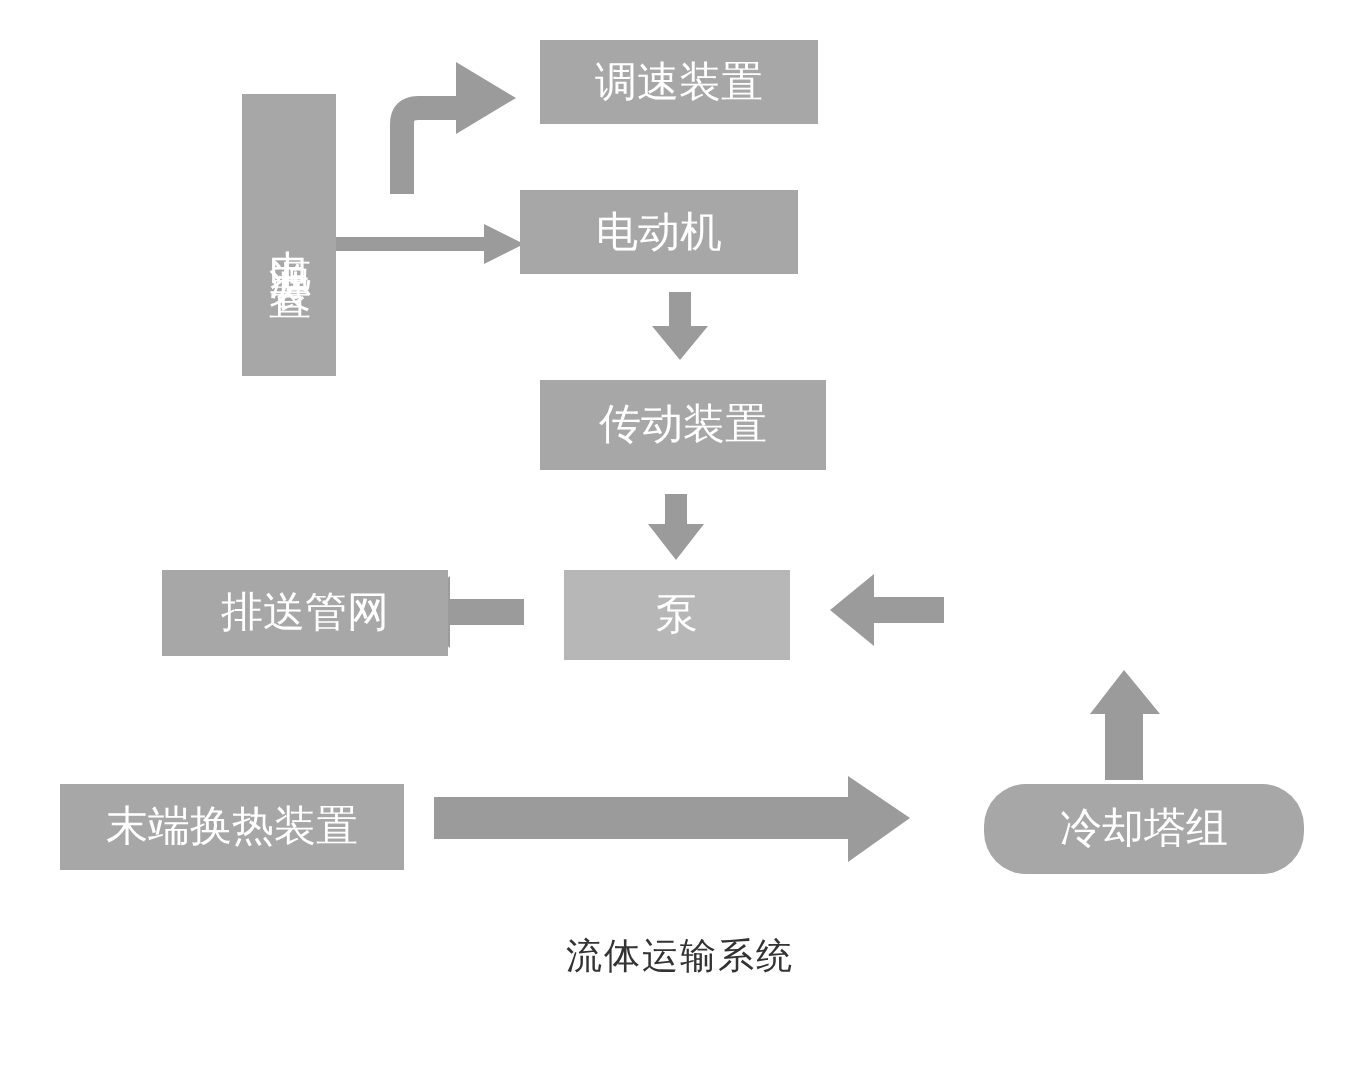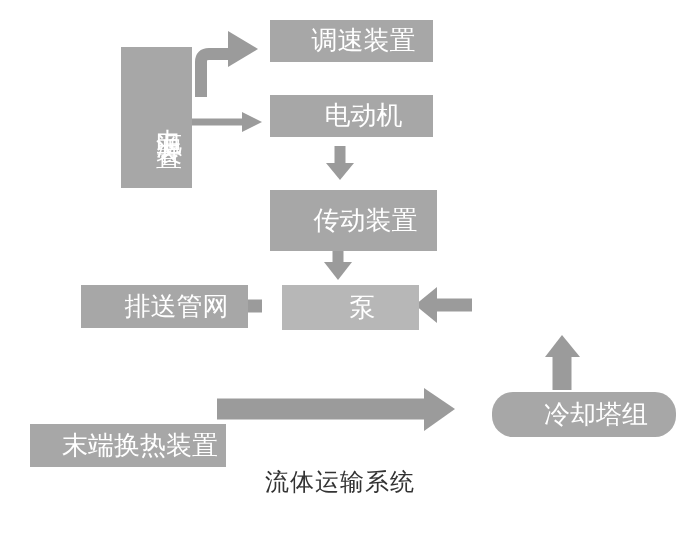--- a/index.html
+++ b/index.html
@@ -8,29 +8,29 @@
     background:var(--bg,#ffffff);
     font-family:"Liberation Serif", serif;
     overflow:hidden;
   }
   .arrows { position:absolute; left:0; top:0; width:680px; height:535px; }
   .arrow-stroke { stroke:var(--arrow,#9b9b9b); fill:none; }
   .arrow-fill   { fill:var(--arrow,#9b9b9b); stroke:none; }
   .node {
     position:absolute; display:flex; align-items:center; justify-content:center;
     background:var(--node-fill,#a7a7a7); color:var(--label,#ffffff);
-    font-size:26px; line-height:1; white-space:nowrap;padding-left:24px;
+    font-size:21px; line-height:1; white-space:nowrap;
   }
   .node--pump { background:var(--pump-fill,#b7b7b7); }
   .node--vertical {
     writing-mode:vertical-rl; text-orientation:upright; letter-spacing:5px;
   }
   .diagram-title {
     position:absolute; left:0; right:0; top:466px; text-align:center;
-    color:var(--title,#333333); font-size:24px; letter-spacing:1px;
+    color:var(--title,#333333); font-size:18px; letter-spacing:1px;
   }
 </style>
 </head>
 <body>
 
 <div class="stage">
 
   <svg class="arrows" viewBox="0 0 680 535" xmlns="http://www.w3.org/2000/svg">
 
     <path class="arrow-stroke" stroke-width="12" d="M201,97 L201,62 Q201,54 209,54 L229,54"></path>
@@ -59,38 +59,38 @@
   </svg>
 
   <div class="node node--vertical" style="left:121px; top:47px; width:47px; height:141px;">
     <span>电源装置</span>
   </div>
 
   <div class="node" style="left:270px; top:20px; width:139px; height:42px;">
     <span>调速装置</span>
   </div>
 
-  <div class="node" style="left:270px; top:95px; width:139px; height:42px;">
+  <div class="node" style="left:260px; top:95px; width:139px; height:42px;">
     <span>电动机</span>
   </div>
 
-  <div class="node" style="left:270px; top:190px; width:143px; height:61px;">
+  <div class="node" style="left:270px; top:190px; width:143px; height:45px;">
     <span>传动装置</span>
   </div>
 
   <div class="node node--pump" style="left:282px; top:285px; width:113px; height:45px;">
     <span>泵</span>
   </div>
 
   <div class="node" style="left:45px; top:285px; width:143px; height:43px;margin-left:36px;">
     <span>排送管网</span>
   </div>
 
 
-  <div class="node" style="left:30px; top:392px; width:172px; height:43px;margin-top:32px;">
+  <div class="node" style="left:30px; top:392px; width:172px; height:43px;">
     <span>末端换热装置</span>
   </div>
 
   <div class="node" style="left:492px; top:392px; width:160px; height:45px;border-radius:21px;">
     <span>冷却塔组</span>
   </div>
 
   <div class="diagram-title">流体运输系统</div>
 
 </div>

